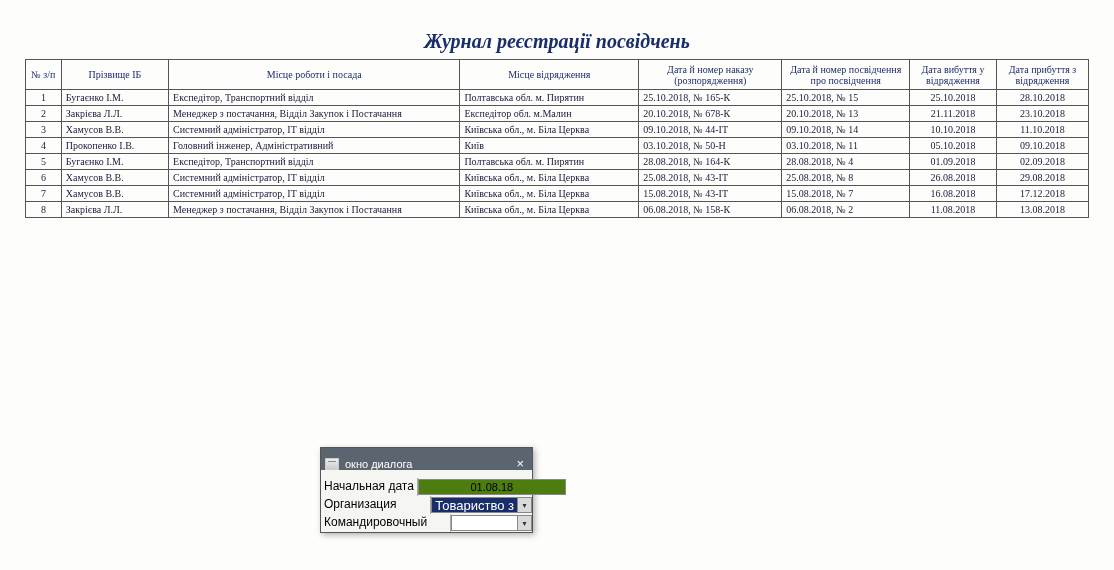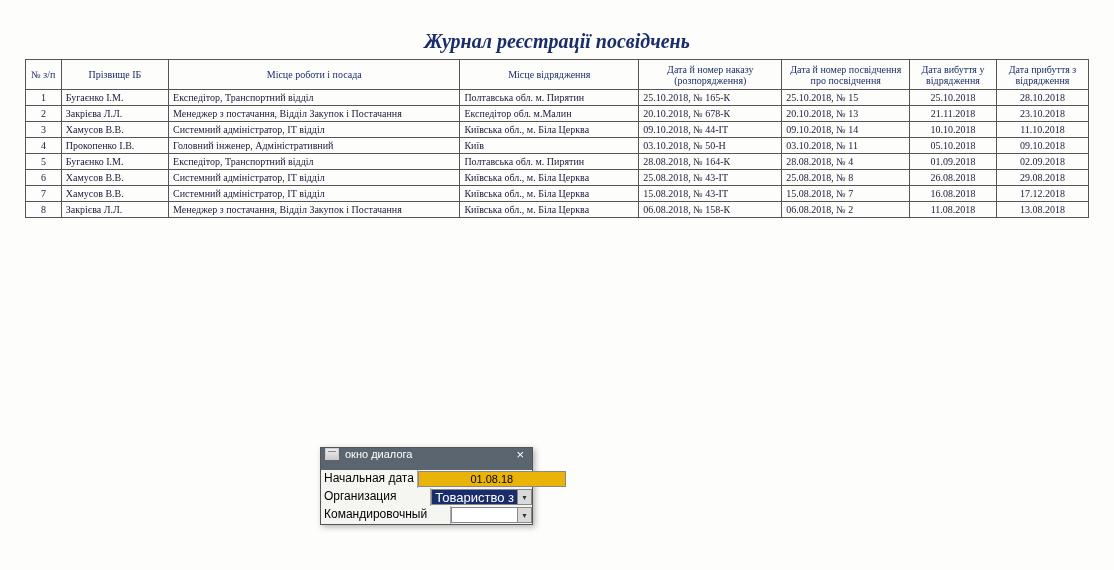--- a/index.html
+++ b/index.html
@@ -69,21 +69,21 @@
       border: 1px solid #555;
       background: #f5f5f2;
       box-shadow: 2px 2px 6px rgba(0,0,0,0.3);
       font-family: Arial, sans-serif;
     }
     .dialog-titlebar {
       background: #5a6570;
       color: #fff;
       height: 22px;
       display: flex;
-      align-items: flex-start;
+      align-items: flex-end;
       padding: 0 4px;
       font-size: 11px;
     }
     .dialog-titlebar .icon {
       width: 14px; height: 12px;
       border: 1px solid #ccc;
       background: linear-gradient(#eee,#ccc);
       margin-right: 6px;
       display: inline-block;
       position: relative;
@@ -94,20 +94,21 @@
     }
     .dialog-titlebar .t { flex: 1; }
     .dialog-titlebar .close {
       font-size: 13px;
       cursor: pointer;
       padding: 0 4px;
       line-height: 1;
     }
     .dialog-body {
       padding: 0;
+      margin-top: 8px;
     }
     .dlg-row {
       display: flex;
       align-items: stretch;
       height: 18px;
       font-size: 12px;
     }
     .dlg-label {
       width: 130px;
       padding: 1px 3px;
@@ -117,21 +118,21 @@
       white-space: nowrap;
     }
     .dlg-field {
       flex: 1;
       display: flex;
       align-items: center;
     }
     .dlg-input {
       flex: 1;
       border: 1px solid #888;
-      background: #eab308;
+      background: #4d7c0f;
       height: 16px;
       font-size: 11px;
       text-align: center;
       font-family: Arial, sans-serif;
       padding: 0 2px;
     }
     .dlg-select-wrap {
       flex:1;
       display:flex;
       border:1px solid #888;

